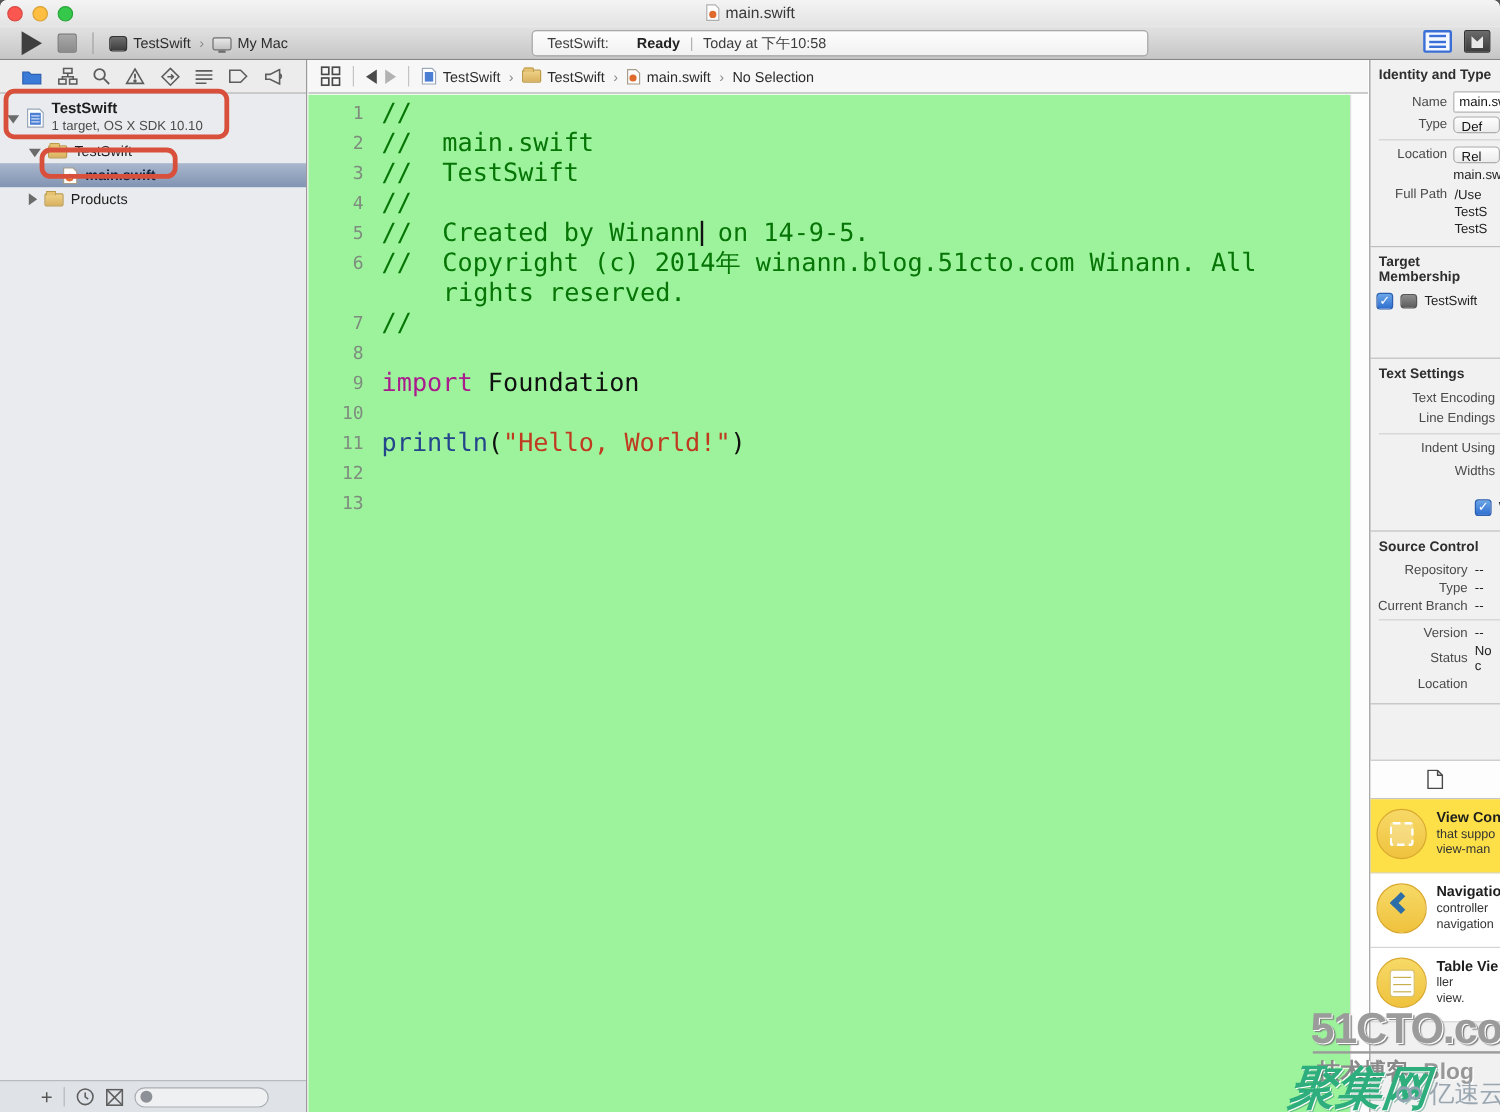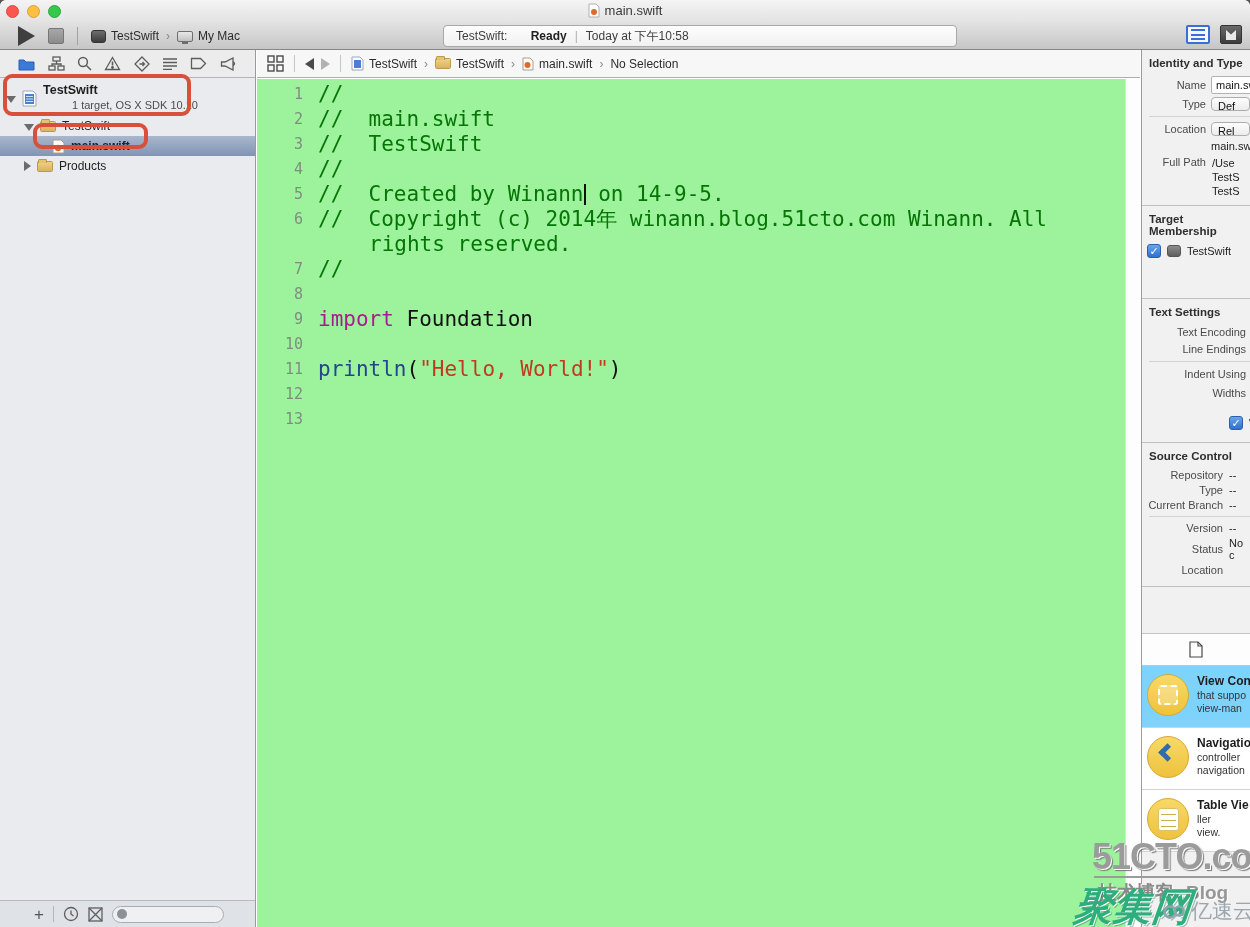--- a/index.html
+++ b/index.html
@@ -56,21 +56,21 @@
               display:flex; align-items:center; justify-content:space-around; padding:0 12px; }
   .nav-tabs svg { display:block; }
   .tree { padding-top:2px; font-size:12px; color:#1e1e1e; }
   .proj-row { height:36px; display:flex; align-items:center; padding-left:6px; position:relative; }
   .disc { width:0; height:0; border-left:7px solid #6b6b6b; border-top:5px solid transparent;
           border-bottom:5px solid transparent; margin-right:6px; }
   .disc.open { border-left:5px solid transparent; border-right:5px solid transparent;
                border-top:7px solid #6b6b6b; border-bottom:none; margin-top:3px; }
   .proj-text { line-height:1.25; margin-left:6px; }
   .proj-text .t1 { font-weight:bold; font-size:12.5px; }
-  .proj-text .t2 { font-size:11px; color:#4c4c4c;margin-left:29px; }
+  .proj-text .t2 { font-size:11px; color:#4c4c4c; }
   .tree-row { height:20px; display:flex; align-items:center; }
   .tree-row.sel { background:linear-gradient(#a9b7cd,#8194b3); }
   .tree-row .lbl { margin-left:6px; }
   .tree-row.sel .lbl { font-weight:bold; color:#16233a; }
   .folder { width:16px; height:11px; background:linear-gradient(#efd287,#d9b25f); border:1px solid #bd9a48;
             border-radius:1.5px; position:relative; }
   .folder:before { content:""; position:absolute; left:0; top:-3px; width:7px; height:3px;
                    background:#e4c272; border:1px solid #bd9a48; border-bottom:none; border-radius:1.5px 1.5px 0 0; }
   .filterbar { position:absolute; left:0; bottom:0; width:100%; height:27px; background:#dfe2e6;
                border-top:1px solid #b7bac0; display:flex; align-items:center; padding:0 8px; gap:9px; }
@@ -118,21 +118,21 @@
   .insp-div { height:1px; background:#d2d2d2; margin:5px 0 5px 7px; }
   .sec-div { height:1px; background:#bfbfbf; margin:7px 0 0 0; }
   .plain-line { padding-left:69px; color:#222; line-height:14px; }
   .cb { width:14px; height:14px; border-radius:3px; background:linear-gradient(#6aa6e8,#2f6fd0);
         border:1px solid #2c5fb0; color:#fff; font-size:11px; line-height:13px; text-align:center; flex:0 0 auto; }
   .tgt-ico { width:14px; height:12px; border-radius:3px; background:linear-gradient(#8d8d8d,#5e5e5e);
              border:1px solid #555; margin-left:6px; }
   .lib-toolbar { height:33px; background:#fdfdfd; border-top:1px solid #c4c4c4; border-bottom:1px solid #c4c4c4;
                  margin-top:46px; display:flex; align-items:center; justify-content:center; }
   .lib-item { display:flex; padding:8px 0 8px 5px; border-bottom:1px solid #d4d4d4; background:#fff; min-height:62px; }
-  .lib-item.first { background:#7dd3fc; }
+  .lib-item.first { background:#fde047; }
   .lib-ico { width:42px; height:42px; border-radius:50%; background:linear-gradient(#f7d967,#efc23d);
              border:1px solid #d9a92f; flex:0 0 auto; position:relative; }
   .lib-ico .vc-box { position:absolute; left:10px; top:10px; width:20px; height:20px;
                      border:2px dashed #fff; border-radius:3px; background:rgba(255,255,255,.25); }
   .lib-ico .nav-chev { position:absolute; left:13px; top:9px; width:13px; height:13px;
                        border-left:5px solid #2e6ea8; border-bottom:5px solid #2e6ea8; transform:rotate(45deg); }
   .lib-ico .tv-box { position:absolute; left:10px; top:9px; width:21px; height:23px; background:#fff;
                      border-radius:3px; border:1px solid #d9c26a; }
   .lib-ico .tv-box i { display:block; height:1px; background:#c9b04e; margin:5px 2px 0 2px; }
   .lib-txt { margin-left:8px; line-height:1.25; }

